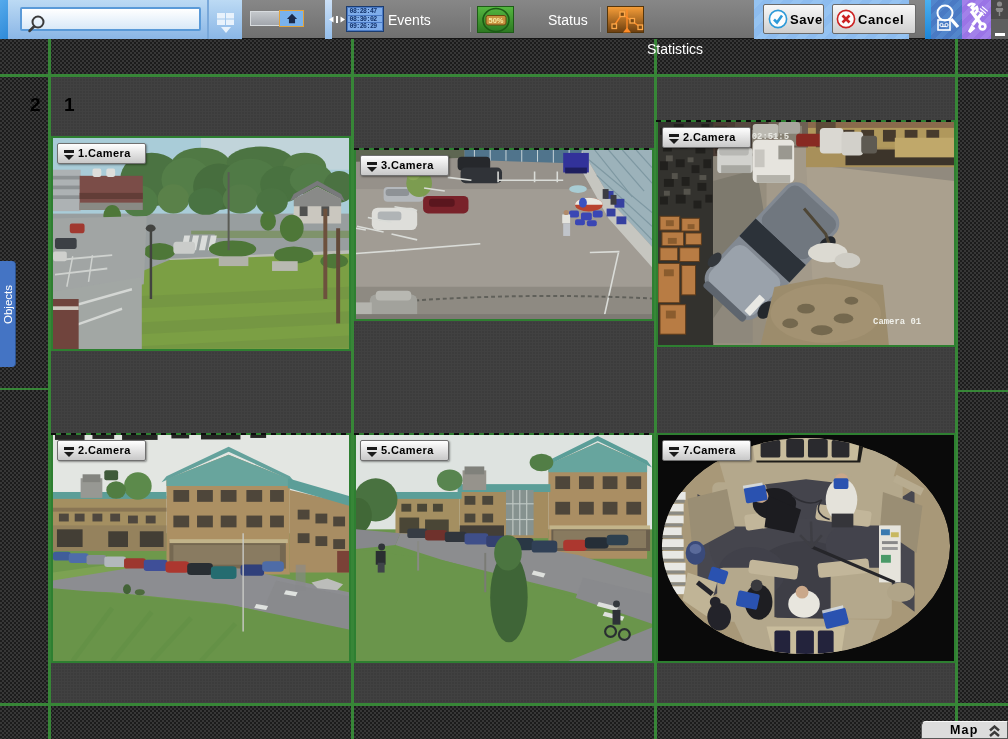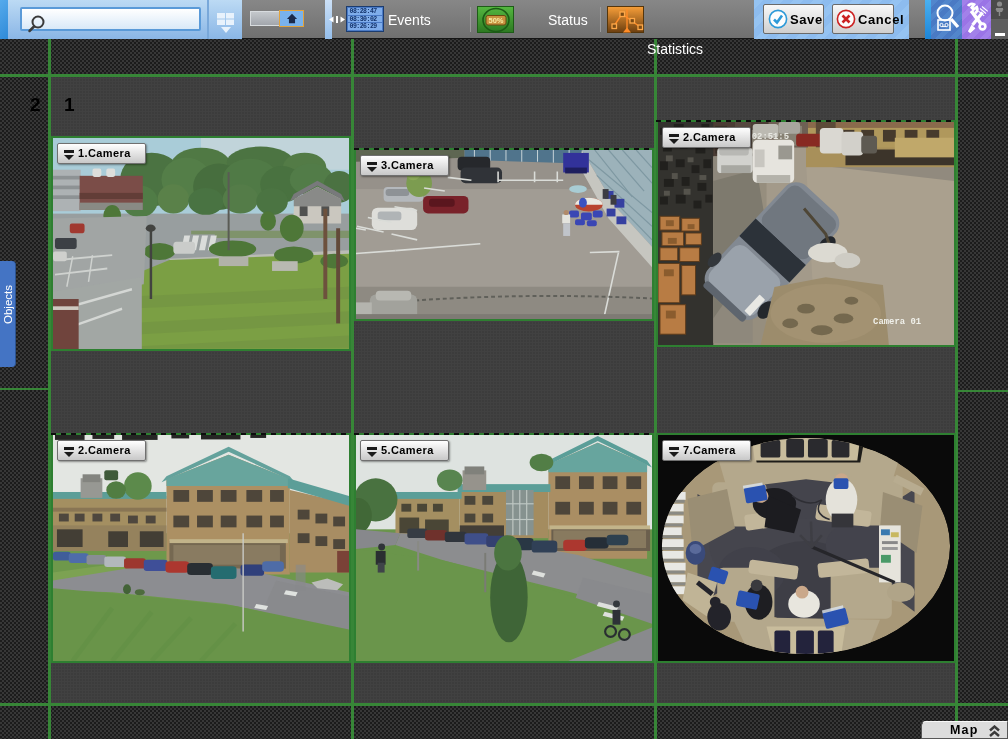--- a/index.html
+++ b/index.html
@@ -51,21 +51,21 @@
 #statusicon{left:477px;top:6px;width:37px;height:27px;background:linear-gradient(#54b63f,#2d7a22);border:1px solid #1e5c17;}
 
 #statsicon{left:607px;top:6px;width:37px;height:27px;background:linear-gradient(#f59d38,#6e4010);border:1px solid #55360c;}
 
 #chev{left:758px;top:0;width:12px;height:39px;background:linear-gradient(#dde6ee,#b9c6d4);}
 #chev svg{position:absolute;left:0px;top:26px;}
 
 #scpanel{left:734px;top:0;width:155px;height:39px;background:repeating-linear-gradient(135deg,#95c3f2 0 7px,#8dbcef 7px 14px);margin-left:20px;}
 .btn{position:absolute;top:4px;height:30px;background:linear-gradient(#f8f8f8,#cfcfcf);border:1px solid #6a6a6a;border-radius:2px;color:#000;font-size:13px;font-weight:bold;letter-spacing:.6px;}
 #savebtn{left:9px;width:61px;}
-#cancelbtn{left:78px;width:62px;}
+#cancelbtn{left:78px;width:84px;}
 .btn .txt{position:absolute;top:7px;}
 
 #bluebtn{left:931px;top:0;width:31px;height:39px;background:repeating-linear-gradient(135deg,#5286cc 0 5px,#4a7ac4 5px 10px);}
 #bluesliver{left:925px;top:0;width:6px;height:39px;background:linear-gradient(#4ab0f0,#1e86d8);}
 #purpbtn{left:962px;top:0;width:29px;height:39px;background:repeating-linear-gradient(135deg,#a281ea 0 5px,#9a74e6 5px 10px);}
 #pincol{left:991px;top:0;width:17px;height:39px;background:#4a4a4a;}
 #pincol .low{position:absolute;left:0;top:19px;width:17px;height:20px;background:#5f5f5f;}
 #pincol .minus{position:absolute;left:4px;top:33px;width:10px;height:3px;background:#fff;}
 </style></head><body>
 <div id="stage">

